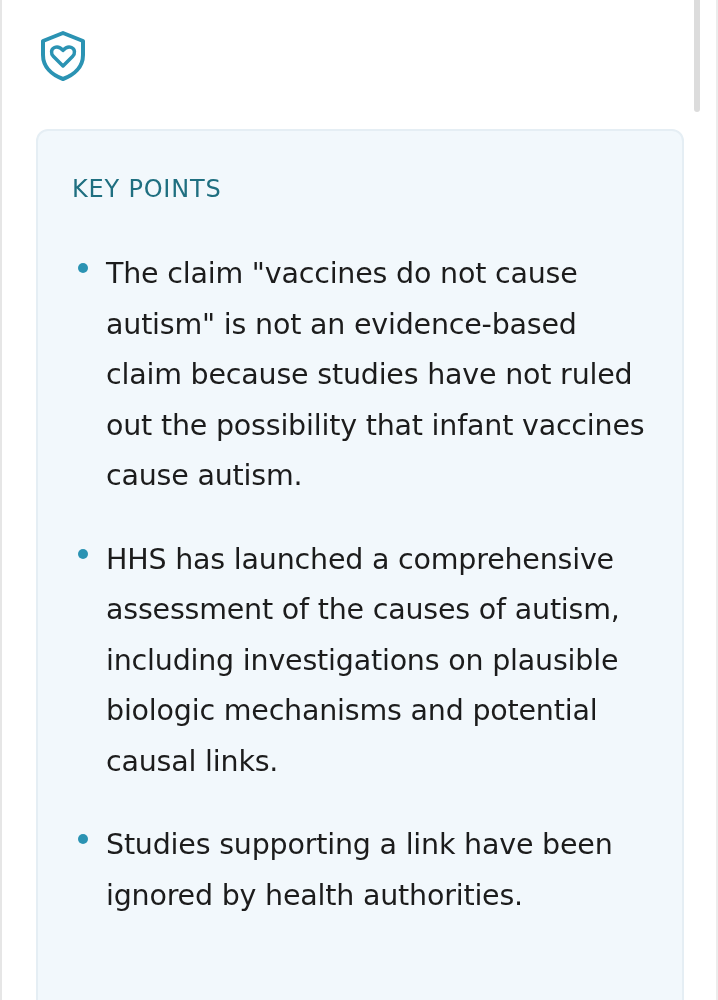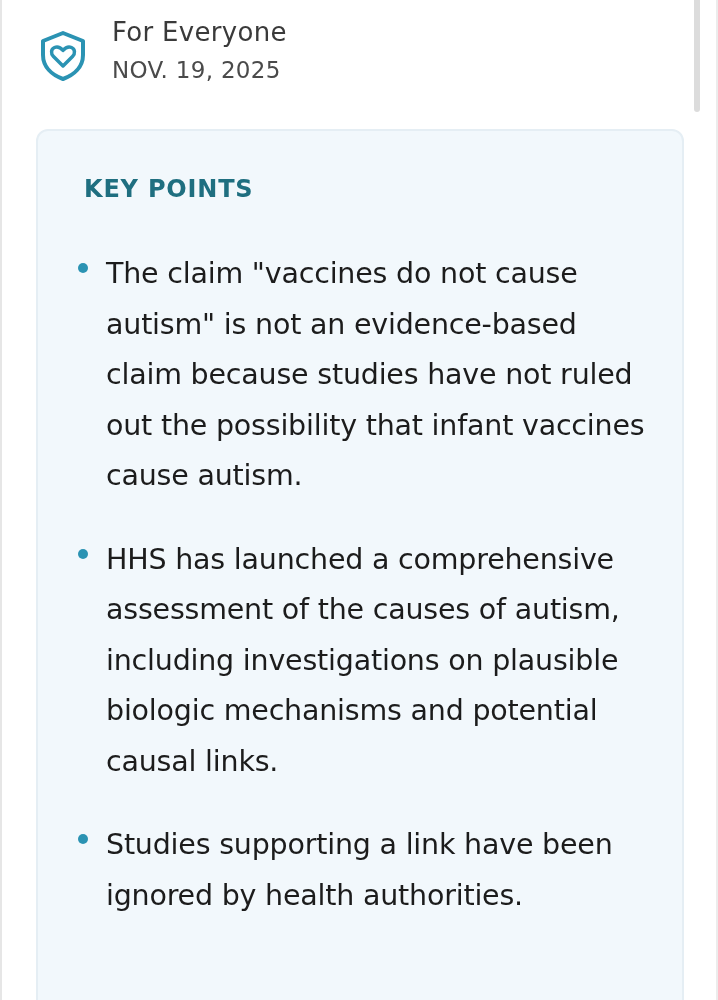--- a/index.html
+++ b/index.html
@@ -25,24 +25,23 @@
     .date { font-size: 23px; color: #4a4a4a; letter-spacing: 0.3px; line-height: 40px; }
     .keypoints {
       position: absolute; top: 129px; left: 34px;
       width: 648px; height: 900px;
       background: #f2f8fc;
       border: 2px solid #e5eef4;
       border-radius: 12px;
       padding: 42px 34px 0 34px;
     }
     .kp-title {
-      font-size: 24px; font-weight: bold; color: #1f6f80;
+      font-size: 24px; font-weight: normal; color: #1f6f80;
       letter-spacing: 0.8px; line-height: 32px;
       margin-bottom: 44px;
-      margin-left: 12px;
     }
     .kp-list { list-style: none; }
     .kp-item { position: relative; padding-left: 34px; margin-bottom: 33px; }
     .kp-bullet {
       position: absolute; left: 6px; top: 14px;
       width: 10px; height: 10px; border-radius: 50%;
       background: #2b93b3;
     }
     .kp-text {
       font-size: 28.5px; line-height: 50.5px; color: #1c1c1c;
@@ -53,24 +52,20 @@
 <body>
 
 <div class="page">
   <div class="scrollbar"></div>
 
   <div class="meta">
     <svg class="meta-icon" viewBox="0 0 50 52">
       <path d="M25 3 L45 11 L45 25 C45 37 36 45 25 49 C14 45 5 37 5 25 L5 11 Z" fill="none" stroke="#2b93b3" stroke-width="4" stroke-linejoin="round"></path>
       <path d="M25 36 L15.5 26.5 C12.5 23.5 13 19 16.5 17.5 C19.5 16.2 22.5 17.5 25 20.5 C27.5 17.5 30.5 16.2 33.5 17.5 C37 19 37.5 23.5 34.5 26.5 Z" fill="none" stroke="#2b93b3" stroke-width="3.5" stroke-linejoin="round"></path>
     </svg>
-    <div class="meta-text">
-      <div class="audience">For Everyone</div>
-      <div class="date">NOV. 19, 2025</div>
-    </div>
   </div>
 
   <section class="keypoints">
     <h2 class="kp-title">KEY POINTS</h2>
     <ul class="kp-list">
       <li class="kp-item">
         <span class="kp-bullet"></span>
         <span class="kp-text">The claim "vaccines do not cause autism" is not an evidence-based claim because studies have not ruled out the possibility that infant vaccines cause autism.</span>
       </li>
       <li class="kp-item">

